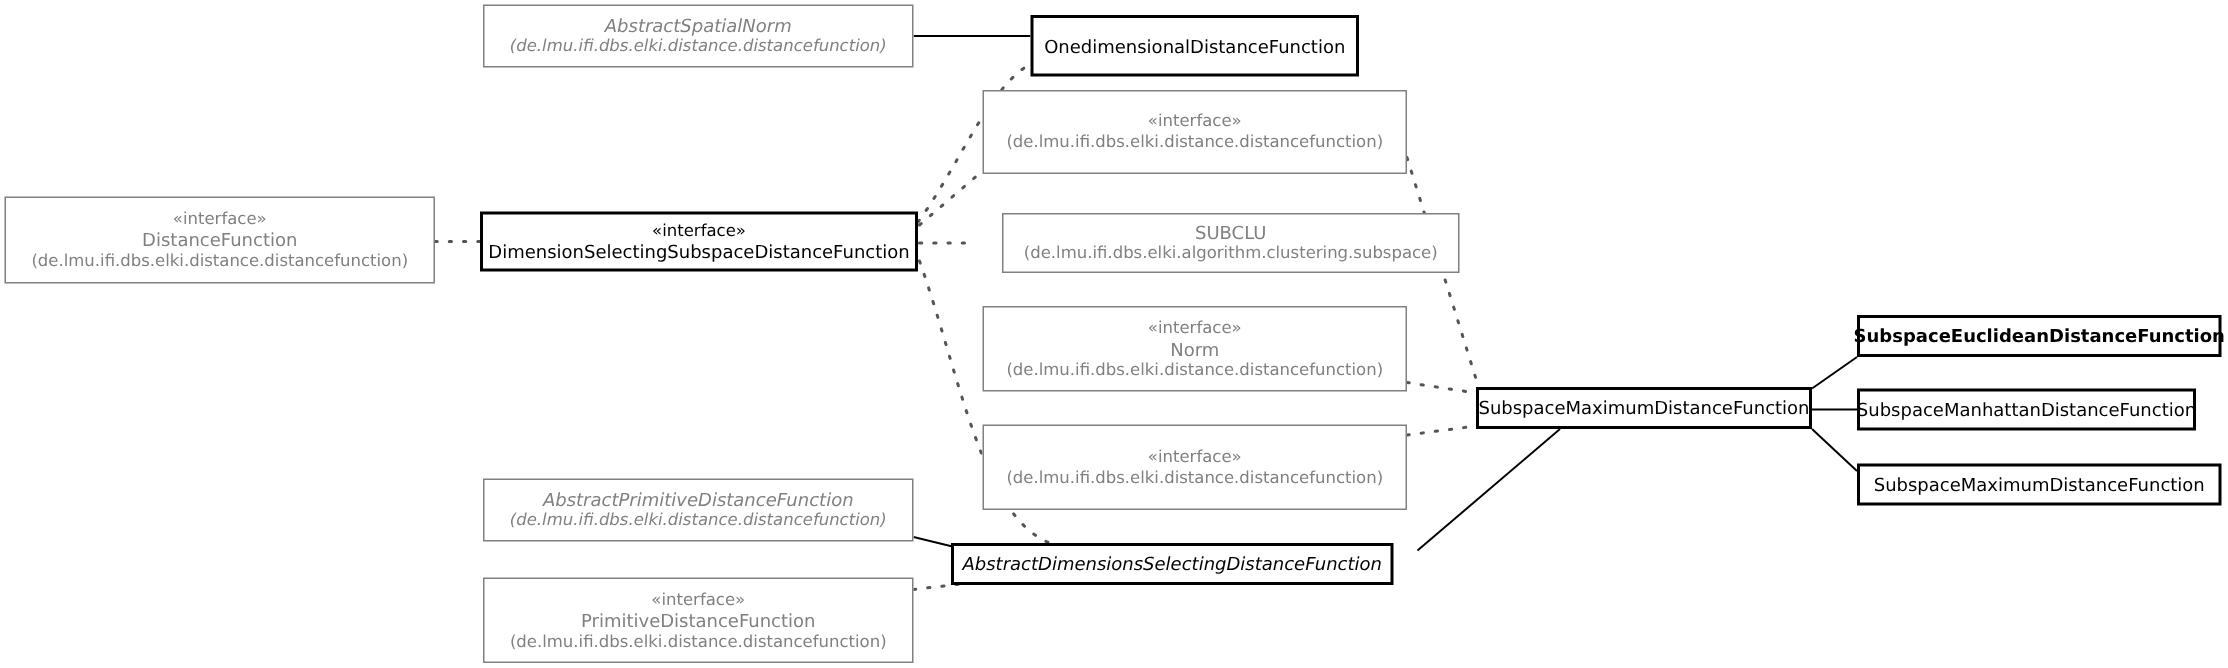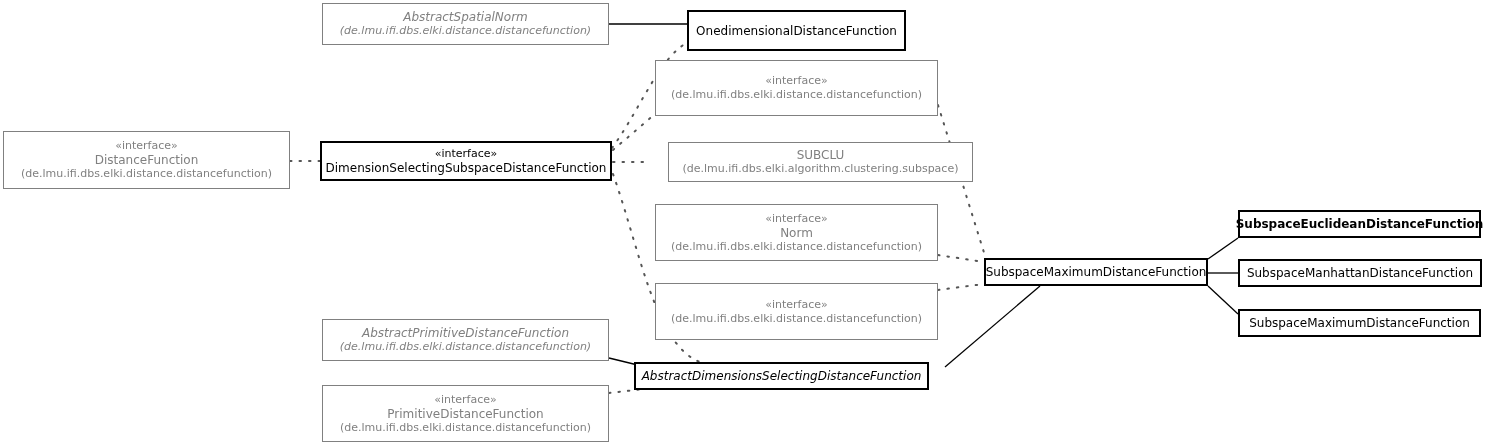--- a/index.html
+++ b/index.html
@@ -111,21 +111,21 @@
       <div class="uml-node plain" style="left: 655px; top: 283px; width: 283px; height: 57px;">
         <span class="node-line stereotype">«interface»</span>
         <span class="node-line pkg">(de.lmu.ifi.dbs.elki.distance.distancefunction)</span>
       </div>
       <div class="uml-node highlight" style="left: 984px; top: 258px; width: 224px; height: 28px;">
         <span class="node-line">SubspaceMaximumDistanceFunction</span>
       </div>
       <div class="uml-node highlight" style="left: 1238px; top: 210px; width: 243px; height: 28px; font-weight: bold;">
         <span class="node-line">SubspaceEuclideanDistanceFunction</span>
       </div>
-      <div class="uml-node highlight" style="left: 1238px; top: 259px; width: 244px; height: 28px;">
+      <div class="uml-node highlight" style="left: 1238px; top: 259px; width: 226px; height: 28px;">
         <span class="node-line">SubspaceManhattanDistanceFunction</span>
       </div>
       <div class="uml-node highlight" style="left: 1238px; top: 309px; width: 243px; height: 28px;">
         <span class="node-line">SubspaceMaximumDistanceFunction</span>
       </div>
       <div class="uml-node plain" style="left: 322px; top: 319px; width: 287px; height: 42px;">
         <span class="node-line abstract">AbstractPrimitiveDistanceFunction</span>
         <span class="node-line pkg abstract">(de.lmu.ifi.dbs.elki.distance.distancefunction)</span>
       </div>
       <div class="uml-node highlight" style="left: 634px; top: 362px; width: 295px; height: 28px;">

